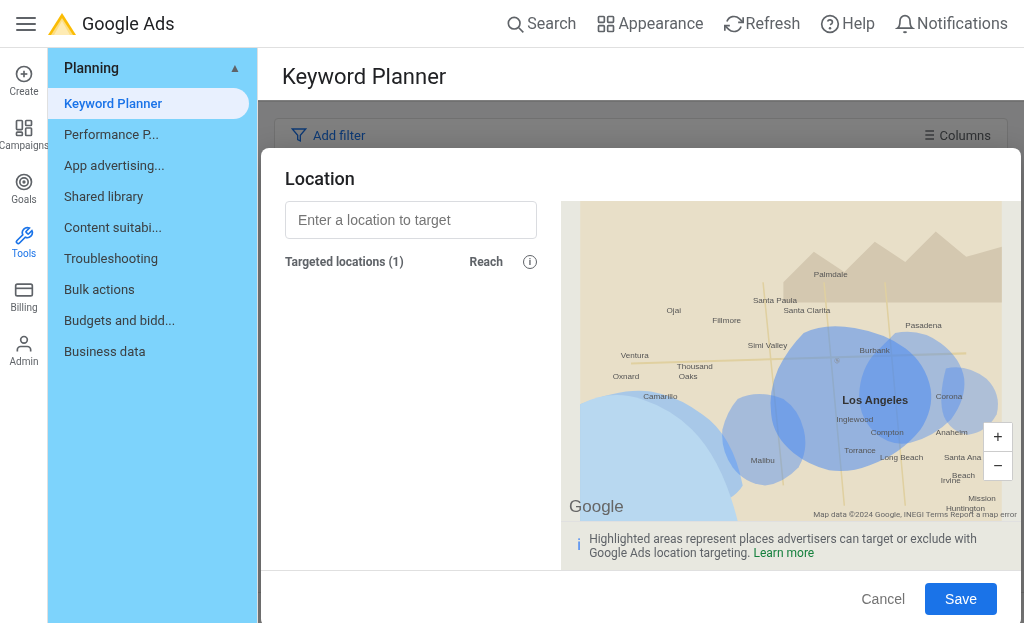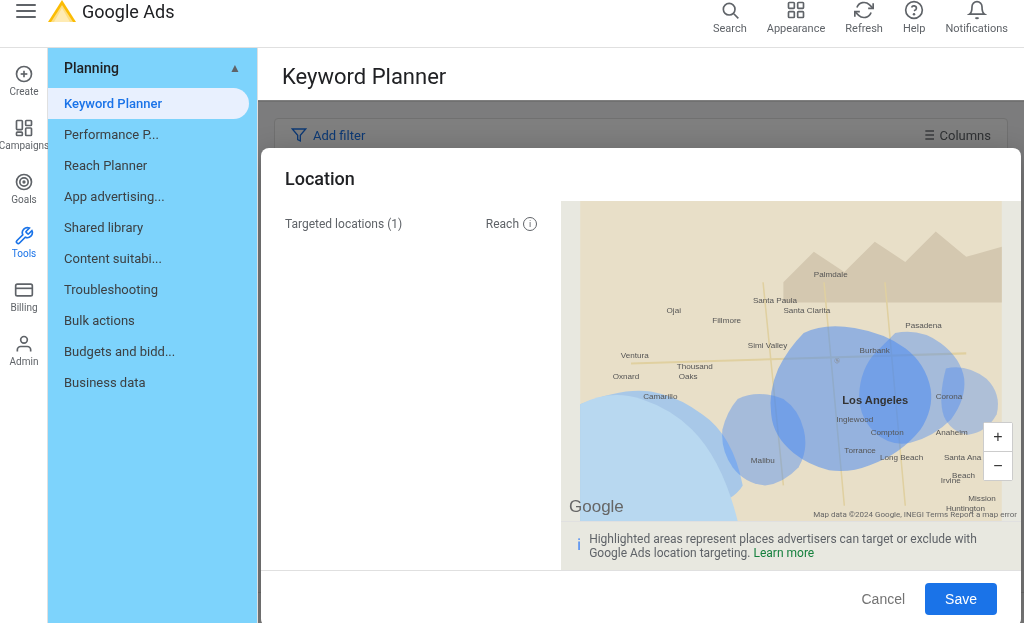--- a/index.html
+++ b/index.html
@@ -1,30 +1,30 @@
 <!DOCTYPE html>
 <html><head>
   <meta charset="utf-8">
   <style>
     * { box-sizing: border-box; margin: 0; padding: 0; }
     body { font-family: 'Google Sans', Roboto, Arial, sans-serif; font-size: 13px; background: #f1f3f4; overflow: hidden; width: 1024px; height: 623px; }
 
     
     .topbar {
-      display: flex; align-items: flex-start; justify-content: space-between;
+      display: flex; align-items: center; justify-content: space-between;
       background: #fff; height: 48px; padding: 0 16px;
       border-bottom: 1px solid #e0e0e0; position: relative; z-index: 10;
     }
     .topbar-left { display: flex; align-items: center; gap: 12px; }
     .hamburger-icon { width: 20px; height: 20px; display: flex; flex-direction: column; justify-content: space-between; cursor: pointer; padding: 3px 0; }
     .hamburger-icon span { display: block; height: 2px; background: #5f6368; border-radius: 1px; }
     .google-ads-logo { display: flex; align-items: center; gap: 6px; }
     .logo-text { font-size: 18px; font-weight: 400; color: #202124; }
     .topbar-right { display: flex; align-items: center; gap: 20px; }
-    .topbar-action { display: flex; flex-direction: column; align-items: center; gap: 2px; cursor: pointer; color: #5f6368; font-size: 11px; }
+    .topbar-action { display: flex; flex-direction: row; align-items: center; gap: 2px; cursor: pointer; color: #5f6368; font-size: 16px; }
     .topbar-action svg { width: 20px; height: 20px; }
 
     
     .main-layout { display: flex; height: calc(623px - 48px); }
 
     
     .sidebar { width: 48px; background: #fff; border-right: 1px solid #e0e0e0; display: flex; flex-direction: column; padding-top: 8px; gap: 4px; }
     .sidebar-item { display: flex; flex-direction: column; align-items: center; gap: 2px; padding: 8px 4px; border-radius: 8px; cursor: pointer; width: 48px; color: #5f6368; font-size: 10px; }
     .sidebar-item.active { color: #1a73e8; }
     .sidebar-item svg { width: 20px; height: 20px; }
@@ -62,24 +62,24 @@
     .mobile-banner { position: absolute; bottom: 0; left: 0; right: 0; padding: 8px 16px; font-size: 12px; color: #000000; display: flex; align-items: center; gap: 23px; background: #fff; border-top: 1px solid #e0e0e0; }
 
     
     .modal-overlay { position: absolute; top: 4px; left: 0; width: 100%; height: 100%; background: rgba(0,0,0,0.5); display: flex; align-items: center; justify-content: center; z-index: 100; margin-top: 48px; }
     .modal { background: #fff; border-radius: 8px; width: 760px; max-height: 560px; overflow: hidden; box-shadow: 0 8px 30px rgba(0,0,0,0.3); display: flex; flex-direction: column; }
     .modal-header { padding: 20px 24px 12px; }
     .modal-title { font-size: 18px; font-weight: 500; color: #202124; }
     .modal-body { display: flex; flex: 1; min-height: 0; }
     .modal-left { width: 300px; padding: 0 24px 16px; display: flex; flex-direction: column; }
     .location-input { border: 1px solid #dadce0; border-radius: 4px; padding: 10px 12px; font-size: 14px; width: 100%; color: #202124; outline: none; }
-    .targeted-section { margin-top: 16px; flex: 1; }
+    .targeted-section { margin-top: 16px; flex: 1; font-weight: bold; }
     .targeted-header { display: flex; align-items: center; justify-content: space-between; margin-bottom: 8px; }
     .targeted-label { font-size: 12px; color: #5f6368; }
-    .reach-label { display: flex; gap: 4px; font-size: 12px; color: #5f6368; }
+    .reach-label { display: flex; gap: 20px; font-size: 12px; color: #5f6368; }
     .info-icon { width: 14px; height: 14px; border: 1px solid #5f6368; border-radius: 50%; display: inline-flex; align-items: center; justify-content: center; font-size: 9px; color: #5f6368; }
     .remove-btn { width: 16px; height: 16px; border: 1px solid #5f6368; border-radius: 50%; display: inline-flex; align-items: center; justify-content: center; font-size: 10px; color: #5f6368; cursor: pointer; }
     .location-row { display: flex; align-items: center; justify-content: space-between; padding: 6px 0; border-bottom: 1px solid #f1f3f4; }
     .location-name { font-size: 13px; color: #202124; flex: 1; }
     .location-reach { font-size: 13px; color: #202124; margin-right: 8px; }
     .modal-right { flex: 1; position: relative; background: #e8e8e0; }
     .map-container { width: 100%; height: 320px; position: relative; overflow: hidden; }
     .map-info { padding: 10px 16px; font-size: 12px; color: #5f6368; display: flex; align-items: flex-start; gap: 8px; border-top: 1px solid #e0e0e0; }
     .map-info-icon { color: #4285f4; font-size: 16px; flex-shrink: 0; margin-top: 1px; }
     .learn-more { color: #15803d; cursor: pointer; text-decoration: none; }
@@ -209,21 +209,20 @@
     </div>
   </div>
 
   <div class="left-nav">
     <div class="nav-section-header">
       <span class="nav-section-title">Planning</span>
       <span class="nav-chevron">▲</span>
     </div>
     <div class="nav-item active">Keyword Planner</div>
     <div class="nav-item">Performance P...</div>
-    <div class="nav-item">Reach Planner</div>
     <div class="nav-item">App advertising...</div>
     <div class="nav-item">Shared library</div>
     <div class="nav-item">Content suitabi...</div>
     <div class="nav-item">Troubleshooting</div>
     <div class="nav-item">Bulk actions</div>
     <div class="nav-item">Budgets and bidd...</div>
     <div class="nav-item">Business data</div>
   </div>
 
   <div class="content-area">
@@ -277,20 +276,21 @@
     </div>
 
     <div class="modal-overlay">
       <div class="modal">
         <div class="modal-header">
           <h2 class="modal-title">Location</h2>
         </div>
         <div class="modal-body">
 
           <div class="modal-left">
+            <input type="text" class="location-input" placeholder="Enter a location to target" style="">
             <div class="targeted-section">
               <div class="targeted-header">
                 <span class="targeted-label">Targeted locations (1)</span>
                 <div class="reach-label">
                   <span>Reach</span>
                   <span class="info-icon">i</span>
                 </div>
               </div>
             </div>
           </div>

